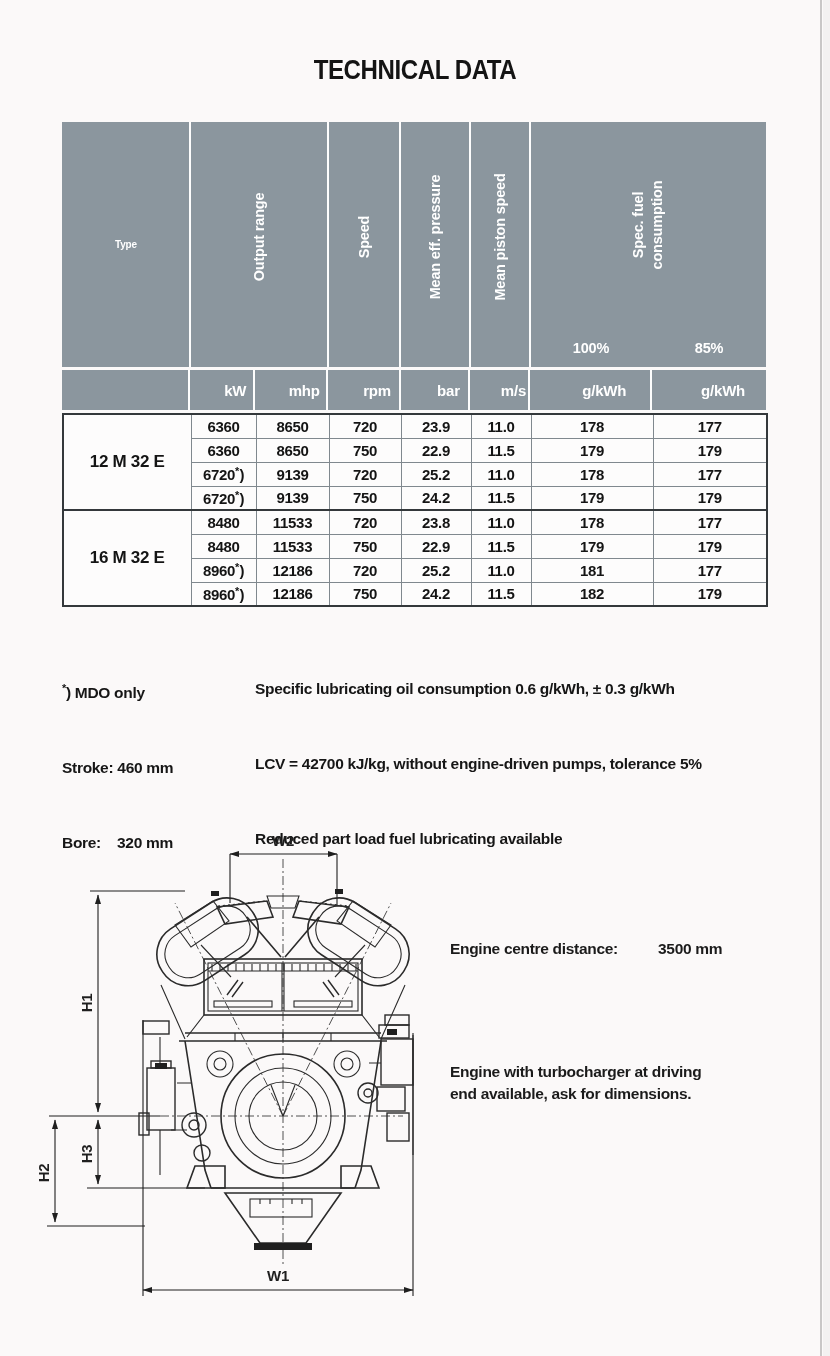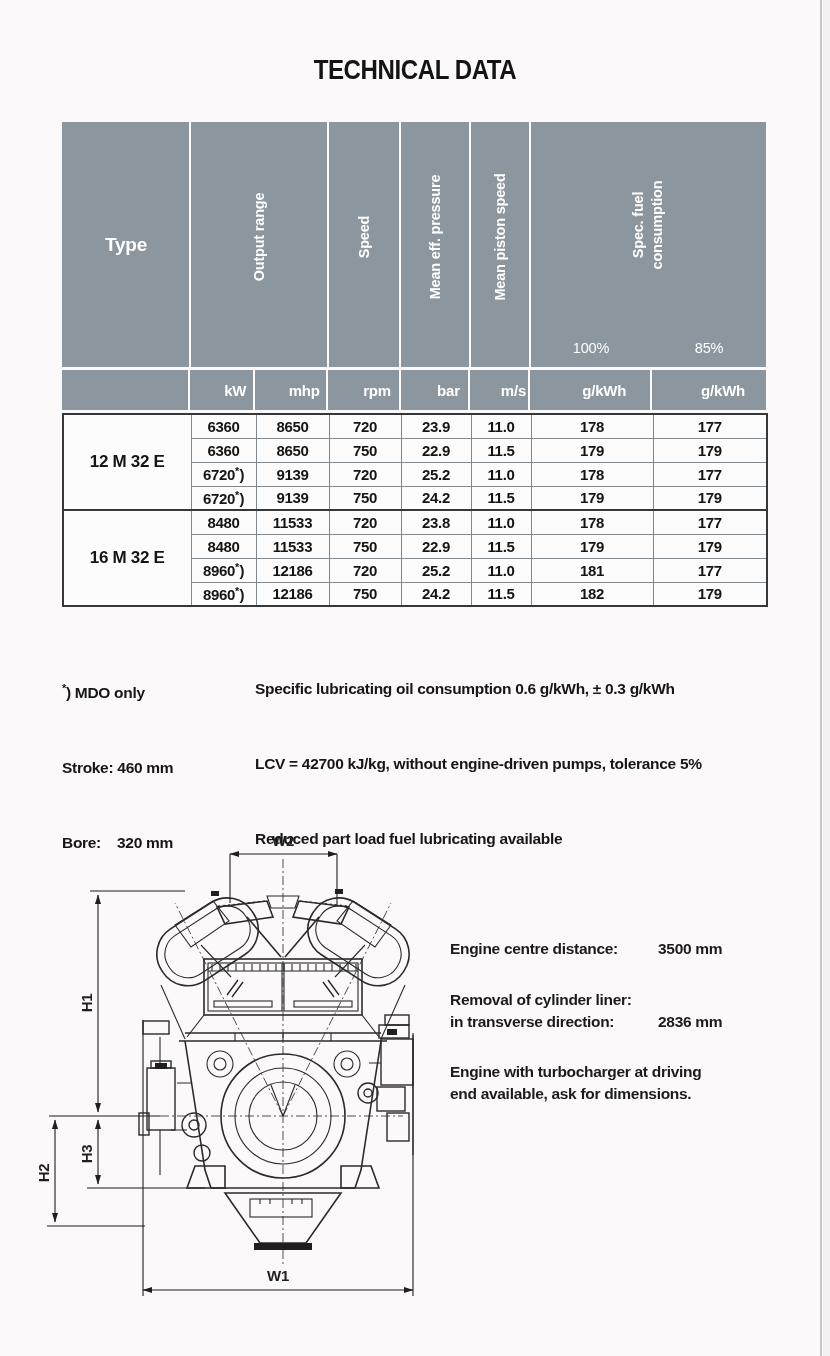--- a/index.html
+++ b/index.html
@@ -20,34 +20,34 @@
     font-size:28px;font-weight:700;color:#141414;letter-spacing:-0.5px;
     transform:scaleX(0.86);
   }
 
   
   .dtable{position:absolute;left:62px;top:122px;width:704px;}
   .thead-main{position:relative;width:704px;height:245px;background:var(--header-bg,#8b969e);}
   .type-cell{
     position:absolute;left:0;top:0;width:128px;height:245px;
     display:flex;align-items:center;justify-content:center;
-    color:#fff;font-weight:700;font-size:19px;letter-spacing:-0.2px;
+    color:#fff;font-weight:700;font-size:10px;letter-spacing:-0.2px;
   }
   .vline{position:absolute;top:0;width:2px;height:245px;background:#fdfdfd;}
   .rot{
     position:absolute;transform:translate(-50%,-50%) rotate(-90deg);
     white-space:nowrap;color:#fff;font-weight:700;font-size:14.5px;letter-spacing:-0.2px;
   }
   .rot2{
     position:absolute;width:96px;transform:translate(-50%,-50%) rotate(-90deg);
     text-align:center;line-height:1.3;color:#fff;font-weight:700;font-size:14.5px;letter-spacing:-0.2px;
   }
   .loadpct{
     position:absolute;transform:translate(-50%,-50%);
-    color:#fff;font-weight:400;font-size:14.5px;letter-spacing:-0.2px;
+    color:#fff;font-weight:700;font-size:14.5px;letter-spacing:-0.2px;
   }
   .units-row{position:absolute;left:0;top:248px;width:704px;height:40px;display:flex;}
   .ucell{
     box-sizing:border-box;height:40px;background:var(--header-bg,#8b969e);
     display:flex;align-items:center;justify-content:center;
     color:#fff;font-weight:700;font-size:15px;letter-spacing:-0.2px;
     border-right:2px solid #fdfdfd;
     padding-left:28px;
   }
   .ucell:last-child{border-right:none;}
@@ -354,27 +354,20 @@
       <rect class="fk" x="300" y="64" width="8" height="5"></rect>
       <rect class="fk" x="120" y="238" width="12" height="6"></rect>
       <rect class="fk" x="352" y="204" width="10" height="6"></rect>
     </g>
   </svg>
 
   <div class="info rel" style="top:938px">
     <span>Engine centre distance:</span>
     <span class="val">3500 mm</span>
   </div>
-  <div class="info" style="top:989px">
-    <div>Removal of cylinder liner:</div>
-    <div class="rel">
-      <span>in transverse direction:</span>
-      <span class="val">2836 mm</span>
-    </div>
-  </div>
   <div class="info" style="top:1061px">
     <div>Engine with turbocharger at driving</div>
     <div>end available, ask for dimensions.</div>
   </div>
 
   <div class="scan-strip"></div>
   <div class="scan-line"></div>
 </div>
 
 </body></html>

